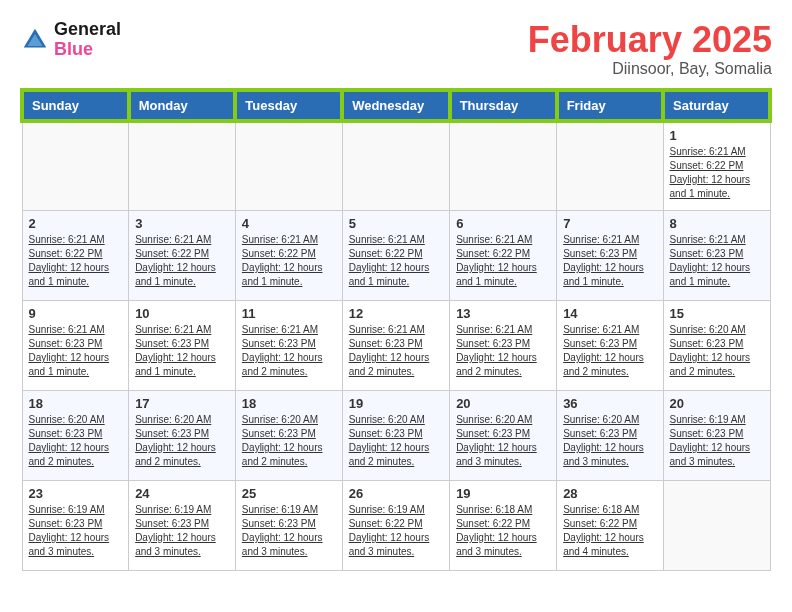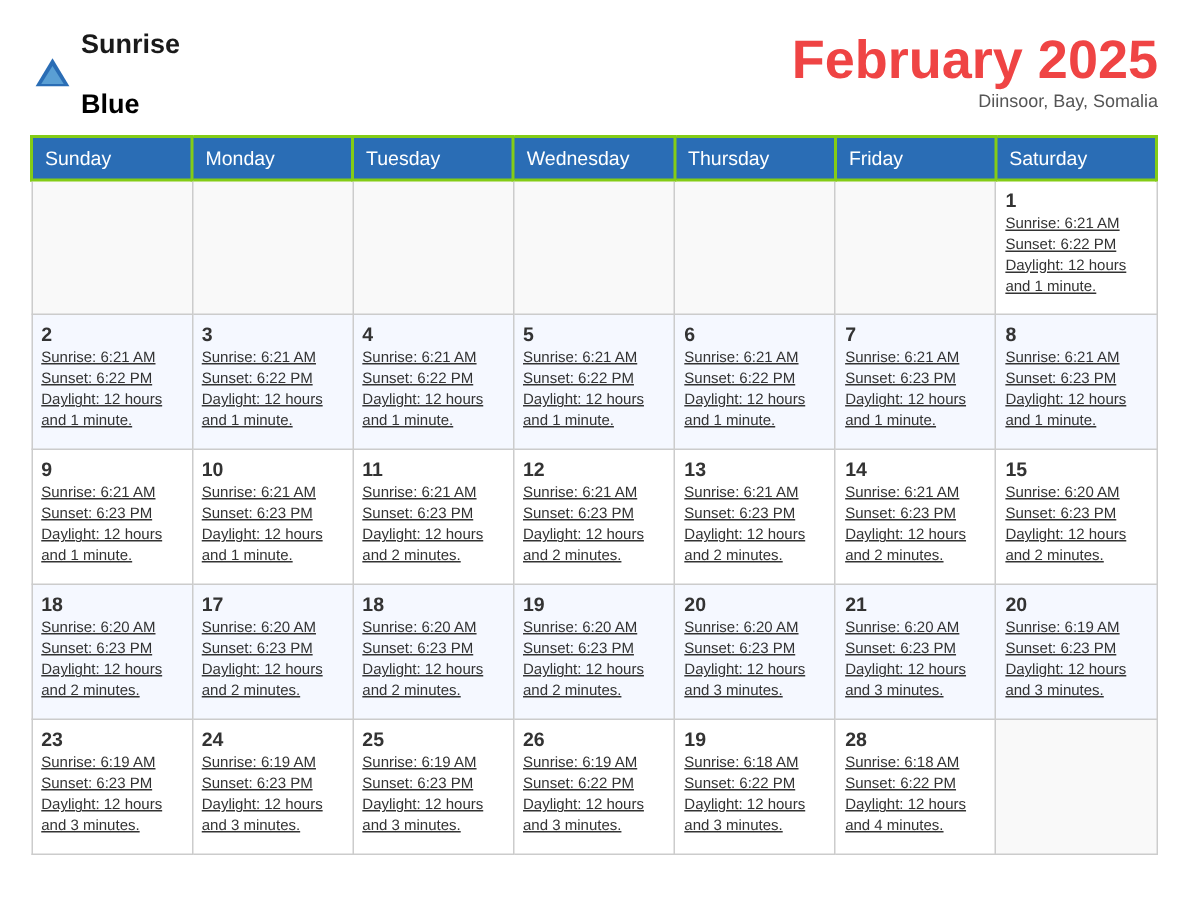--- a/index.html
+++ b/index.html
@@ -36,36 +36,36 @@
     .title-section {
       text-align: right;
     }
     .month-title {
       font-size: 36px;
       font-weight: bold;
       color: #ef4444;
       line-height: 1.1;
     }
     .location {
-      font-size: 12px;
+      font-size: 16px;
       color: #555;
     }
     .calendar {
       width: 100%;
       border-collapse: collapse;
       border: 1px solid #ccc;
     }
     .calendar th {
       background-color: #2a6db5;
       color: #fff;
       padding: 6px 8px;
       text-align: left;
       font-size: 13px;
-      font-weight: normal;
-      border: 2px solid #84cc16;
+      font-weight: bold;
+      border: 4px solid #84cc16;
     }
     .calendar td {
       border: 1px solid #ccc;
       vertical-align: top;
       padding: 5px 6px;
       width: 108px;
       height: 90px;
       font-size: 11px;
       color: #333;
       background: #fff;
@@ -95,22 +95,22 @@
 </head>
 <body>
 
 <div class="header">
   <div class="logo">
     <svg class="logo-icon" viewBox="0 0 40 40">
       <polygon points="20,5 35,30 5,30" fill="#2a6db5"></polygon>
       <polygon points="20,12 30,28 10,28" fill="#5a9fd4"></polygon>
     </svg>
     <div class="logo-text">
-      <span>Sunrise</span>
-      <span style="color:#000000;margin-top:20px;">Blue</span>
+      <span>General</span>
+      <span style="color:#ec4899;">Blue</span>
     </div>
   </div>
   <div class="title-section">
     <div class="month-title">February 2025</div>
     <div class="location">Diinsoor, Bay, Somalia</div>
   </div>
 </div>
 
 <table class="calendar">
   <thead>
@@ -252,21 +252,21 @@
 Sunset: 6:23 PM
 Daylight: 12 hours and 2 minutes.</div>
         </td>
         <td>
           <span class="day-number">20</span>
           <div class="day-info" style="white-space: pre-line;">Sunrise: 6:20 AM
 Sunset: 6:23 PM
 Daylight: 12 hours and 3 minutes.</div>
         </td>
         <td>
-          <span class="day-number">21</span>
+          <span class="day-number">36</span>
           <div class="day-info" style="white-space: pre-line;">Sunrise: 6:20 AM
 Sunset: 6:23 PM
 Daylight: 12 hours and 3 minutes.</div>
         </td>
         <td>
           <span class="day-number">20</span>
           <div class="day-info" style="white-space: pre-line;">Sunrise: 6:19 AM
 Sunset: 6:23 PM
 Daylight: 12 hours and 3 minutes.</div>
         </td>

